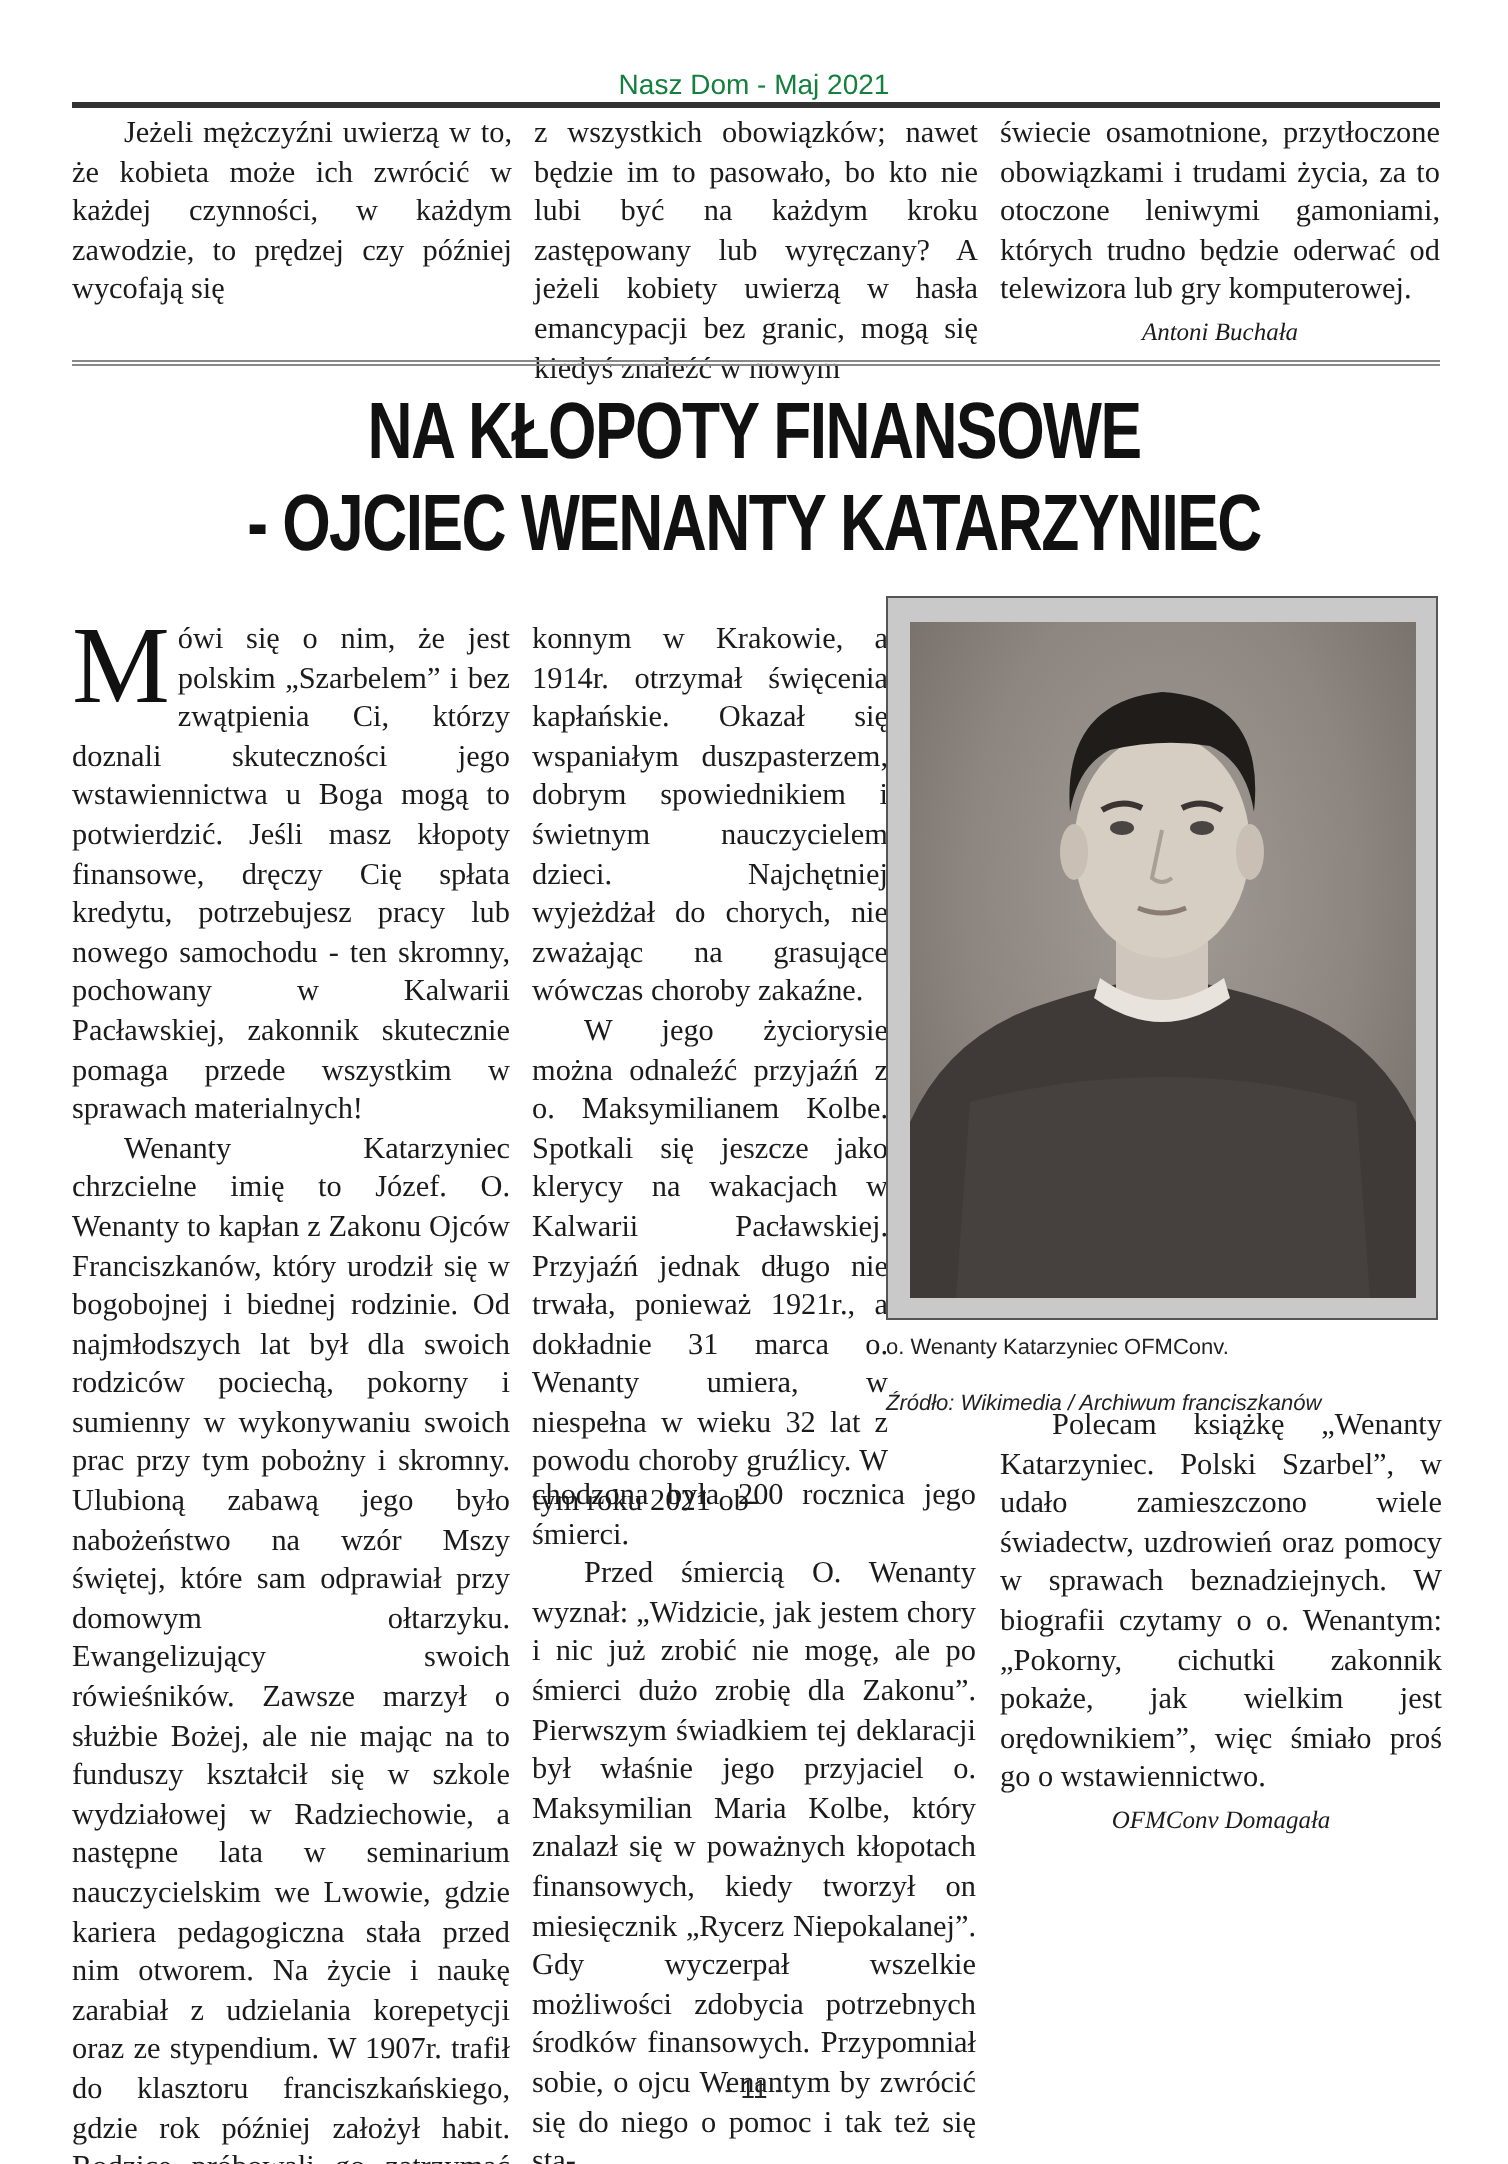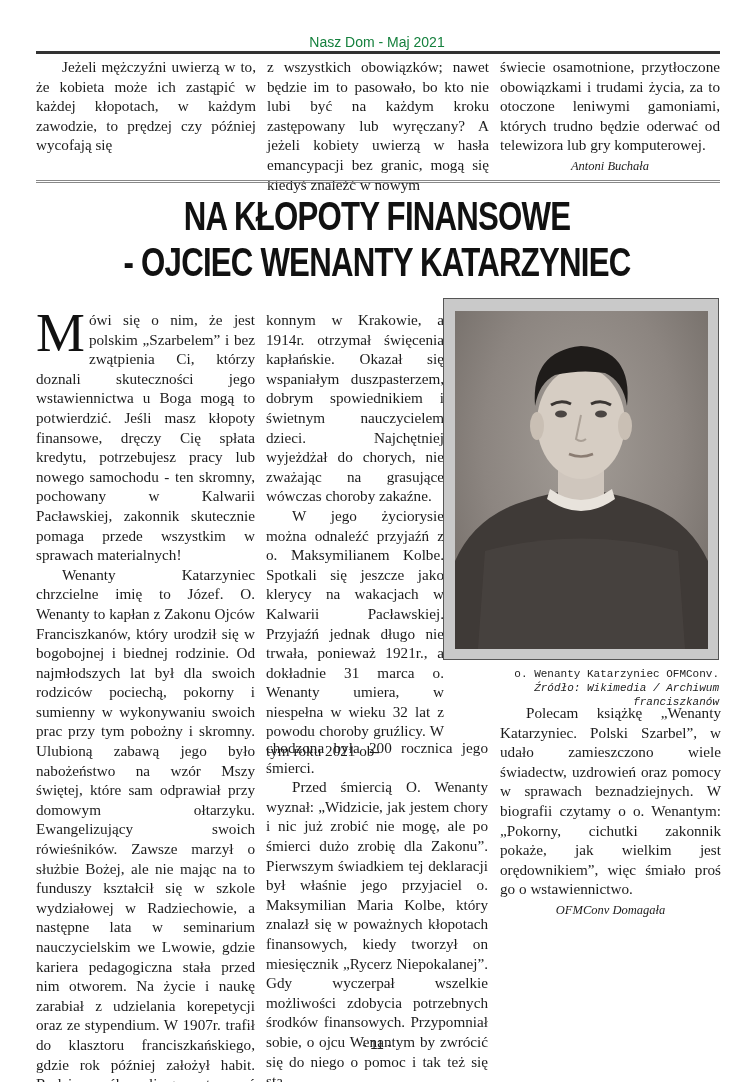--- a/index.html
+++ b/index.html
@@ -52,38 +52,38 @@
     background: #c9c9c9; border: 1px solid #555; box-sizing: border-box;
   }
   .photo {
     position: absolute; top: 12px; left: 11px; width: 253px; height: 338px;
     background: radial-gradient(ellipse at 50% 40%, #a29c96 0%, #8c8580 55%, #6f6964 100%);
     overflow: hidden;
   }
   .photo svg { width: 100%; height: 100%; display: block; }
 
   .caption {
-    position: absolute; top: 667px; left: 443px; width: 276px; text-align: right;
-    font-family: Liberation Mono, monospace; font-size: 11px; line-height: 14px; color: #222;
+    position: absolute; top: 667px; left: 443px; width: 276px; text-align: left;
+    font-family: Liberation Sans, sans-serif; font-size: 11px; line-height: 14px; color: #222;
   }
-  .caption .src { font-style: italic; }
+  .caption .src { font-style: italic; margin-top: 14px; }
 
   .page-num {
     position: absolute; top: 1037px; left: 0; width: 754px; text-align: center;
     font-family: "Liberation Sans", sans-serif; font-size: 13px; color: #222;
   }
 </style>
 </head>
 <body>
 
 <div class="header-title">Nasz Dom - Maj 2021</div>
 <div class="header-rule"></div>
 
 <div class="col top1">
-  <p class="indent">Jeżeli mężczyźni uwierzą w to, że kobieta może ich zastąpić w każdej kłopotach, w każdym zawodzie, to prędzej czy później wycofają się</p>
+  <p class="indent">Jeżeli mężczyźni uwierzą w to, że kobieta może ich zwrócić w każdej czynności, w każdym zawodzie, to prędzej czy później wycofają się</p>
 </div>
 <div class="col top2">
   <p>z wszystkich obowiązków; nawet będzie im to pasowało, bo kto nie lubi być na każdym kroku zastępowany lub wyręczany? A jeżeli kobiety uwierzą w hasła emancypacji bez granic, mogą się kiedyś znaleźć w nowym</p>
 </div>
 <div class="col top3">
   <p>świecie osamotnione, przytłoczone obowiązkami i trudami życia, za to otoczone leniwymi gamoniami, których trudno będzie oderwać od telewizora lub gry komputerowej.</p>
   <p class="sig">Antoni Buchała</p>
 </div>
 
 <div class="sep-rule"></div>

